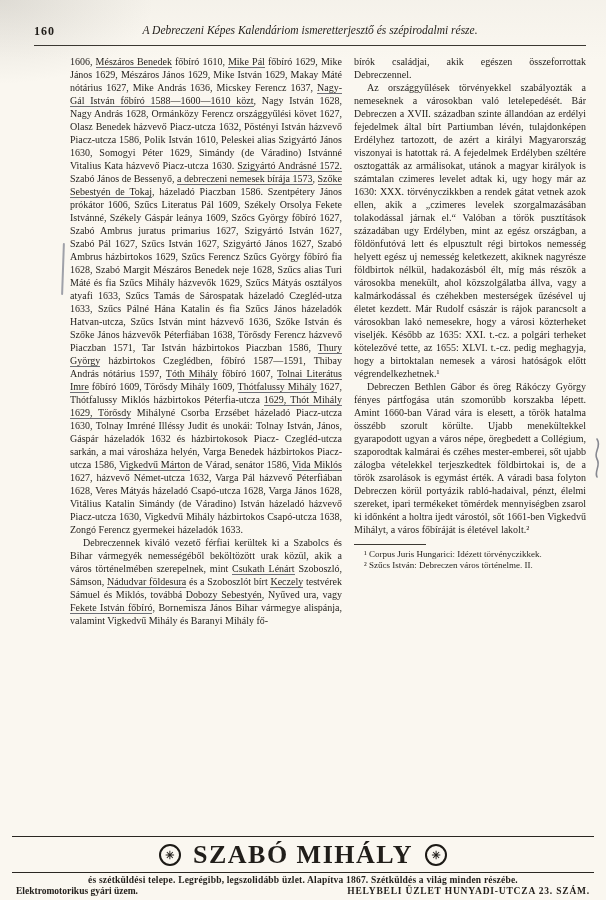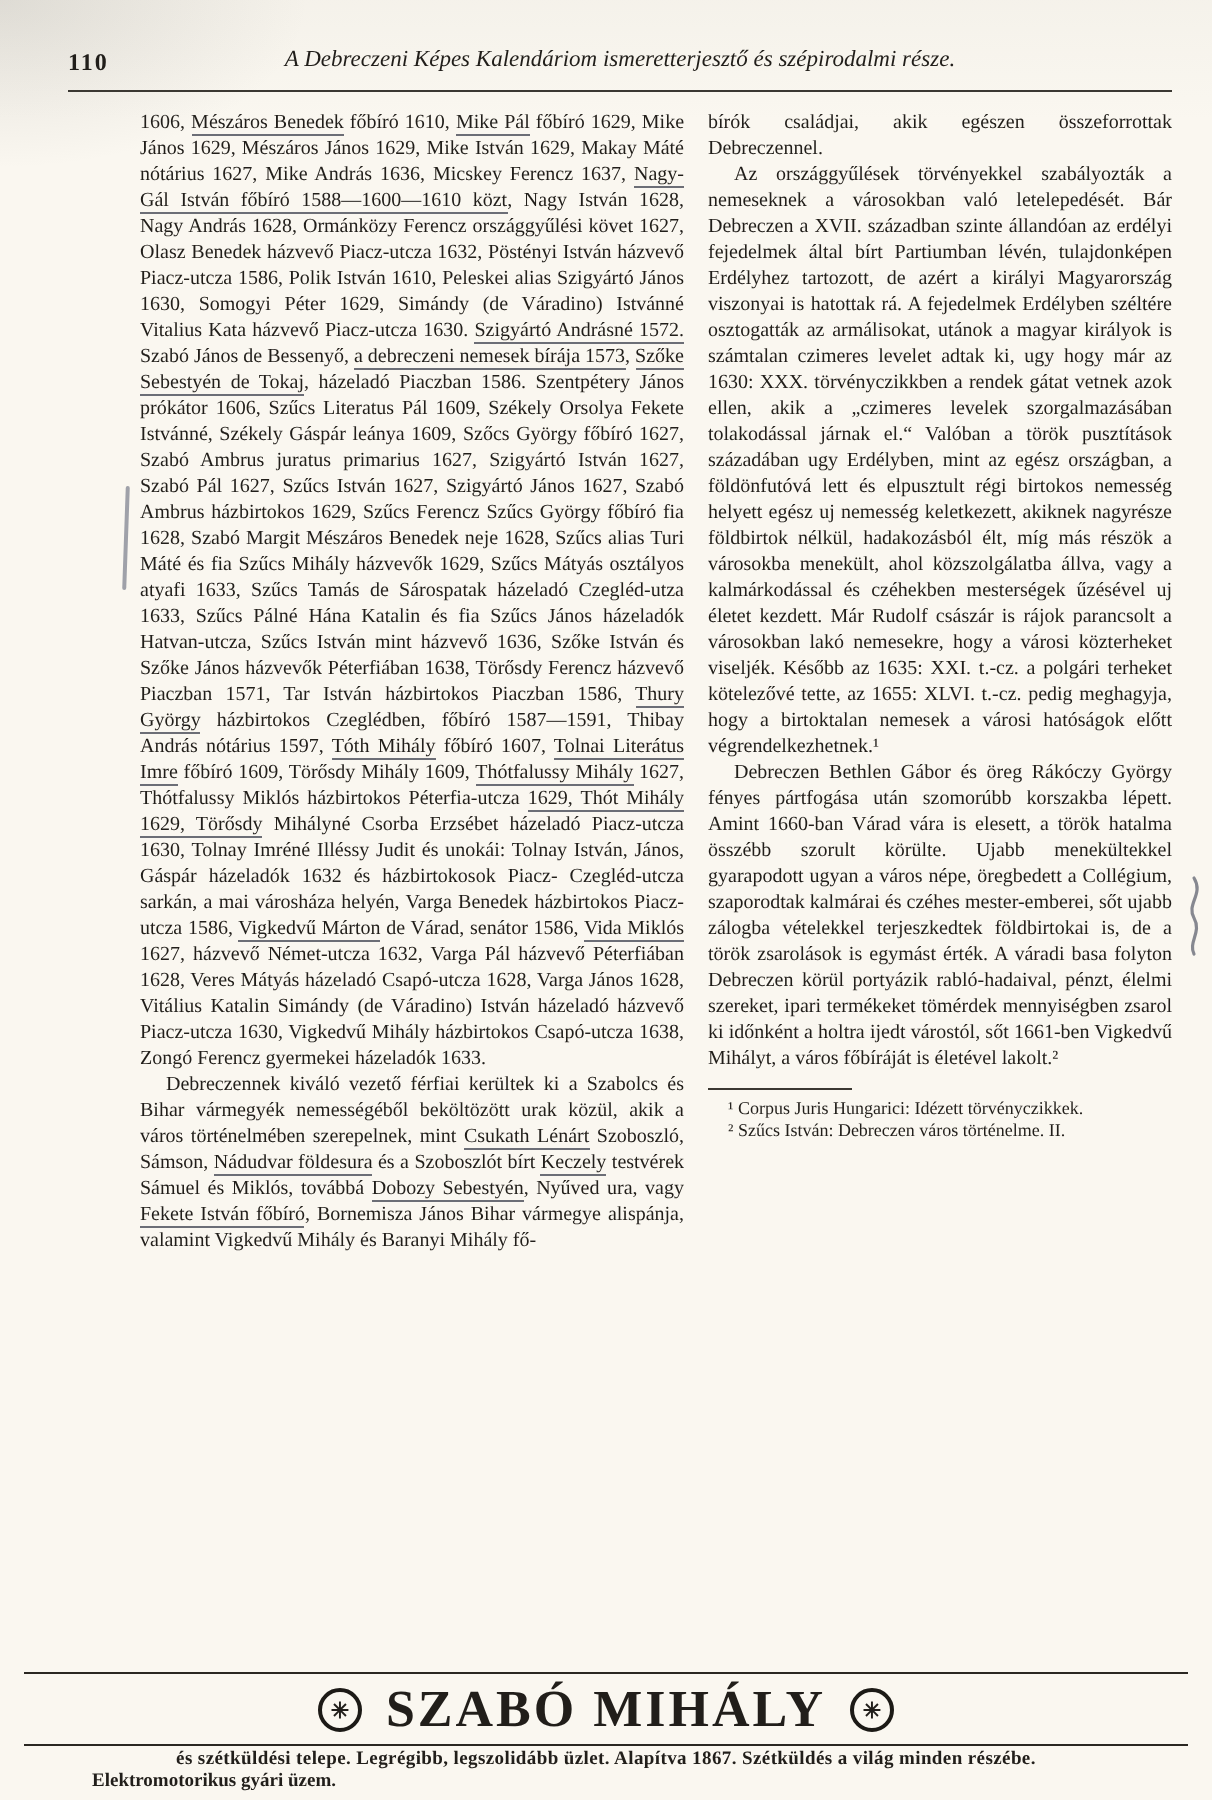--- a/index.html
+++ b/index.html
@@ -111,31 +111,30 @@
   .ad-line2{
     font-size:9.5px; font-weight:bold;
     text-align:center;
     padding:2px 0 1px 0;
     letter-spacing:.2px;
   }
   .ad-line3{
     display:flex; justify-content:space-between;
     font-size:9.5px; font-weight:bold;
     padding:0 4px 1px 4px;
-    margin-left:30px;
   }
   .ad-line3 .right{ letter-spacing:.8px; }
 </style>
 </head>
 <body>
 
 <div class="page">
 
   <header class="page-header">
-    <span class="page-num">110</span>
+    <span class="page-num">160</span>
     <span class="header-title">A Debreczeni Képes Kalendáriom ismeretterjesztő és szépirodalmi része.</span>
   </header>
 
   <div class="columns">
     <div class="col col-left">
       <p class="noindent"><span>1606, </span><span class="hand-underline">Mészáros Benedek</span><span> főbíró 1610, </span><span class="hand-underline">Mike Pál</span><span> főbíró 1629, Mike János 1629, Mészáros János 1629, Mike István 1629, Makay Máté nótárius 1627, Mike András 1636, Micskey Ferencz 1637, </span><span class="hand-underline">Nagy-Gál István főbíró 1588—1600—1610 közt</span><span>, Nagy István 1628, Nagy András 1628, Ormánközy Ferencz országgyűlési követ 1627, Olasz Benedek házvevő Piacz-utcza 1632, Pöstényi István házvevő Piacz-utcza 1586, Polik István 1610, Peleskei alias Szigyártó János 1630, Somogyi Péter 1629, Simándy (de Váradino) Istvánné Vitalius Kata házvevő Piacz-utcza 1630. </span><span class="hand-underline">Szigyártó Andrásné 1572.</span><span> Szabó János de Bessenyő, </span><span class="hand-underline">a debreczeni nemesek bírája 1573</span><span>, </span><span class="hand-underline">Szőke Sebestyén de Tokaj</span><span>, házeladó Piaczban 1586. Szentpétery János prókátor 1606, Szűcs Literatus Pál 1609, Székely Orsolya Fekete Istvánné, Székely Gáspár leánya 1609, Szőcs György főbíró 1627, Szabó Ambrus juratus primarius 1627, Szigyártó István 1627, Szabó Pál 1627, Szűcs István 1627, Szigyártó János 1627, Szabó Ambrus házbirtokos 1629, Szűcs Ferencz Szűcs György főbíró fia 1628, Szabó Margit Mészáros Benedek neje 1628, Szűcs alias Turi Máté és fia Szűcs Mihály házvevők 1629, Szűcs Mátyás osztályos atyafi 1633, Szűcs Tamás de Sárospatak házeladó Czegléd-utza 1633, Szűcs Pálné Hána Katalin és fia Szűcs János házeladók Hatvan-utcza, Szűcs István mint házvevő 1636, Szőke István és Szőke János házvevők Péterfiában 1638, Törősdy Ferencz házvevő Piaczban 1571, Tar István házbirtokos Piaczban 1586, </span><span class="hand-underline">Thury György</span><span> házbirtokos Czeglédben, főbíró 1587—1591, Thibay András nótárius 1597, </span><span class="hand-underline">Tóth Mihály</span><span> főbíró 1607, </span><span class="hand-underline">Tolnai Literátus Imre</span><span> főbíró 1609, Törősdy Mihály 1609, </span><span class="hand-underline">Thótfalussy Mihály</span><span> 1627, Thótfalussy Miklós házbirtokos Péterfia-utcza </span><span class="hand-underline">1629, Thót Mihály 1629, Törősdy</span><span> Mihályné Csorba Erzsébet házeladó Piacz-utcza 1630, Tolnay Imréné Illéssy Judit és unokái: Tolnay István, János, Gáspár házeladók 1632 és házbirtokosok Piacz- Czegléd-utcza sarkán, a mai városháza helyén, Varga Benedek házbirtokos Piacz-utcza 1586, </span><span class="hand-underline">Vigkedvű Márton</span><span> de Várad, senátor 1586, </span><span class="hand-underline">Vida Miklós</span><span> 1627, házvevő Német-utcza 1632, Varga Pál házvevő Péterfiában 1628, Veres Mátyás házeladó Csapó-utcza 1628, Varga János 1628, Vitálius Katalin Simándy (de Váradino) István házeladó házvevő Piacz-utcza 1630, Vigkedvű Mihály házbirtokos Csapó-utcza 1638, Zongó Ferencz gyermekei házeladók 1633.</span></p>
       <p><span>Debreczennek kiváló vezető férfiai kerültek ki a Szabolcs és Bihar vármegyék nemességéből beköltözött urak közül, akik a város történelmében szerepelnek, mint </span><span class="hand-underline">Csukath Lénárt</span><span> Szoboszló, Sámson, </span><span class="hand-underline">Nádudvar földesura</span><span> és a Szoboszlót bírt </span><span class="hand-underline">Keczely</span><span> testvérek Sámuel és Miklós, továbbá </span><span class="hand-underline">Dobozy Sebestyén</span><span>, Nyűved ura, vagy </span><span class="hand-underline">Fekete István főbíró</span><span>, Bornemisza János Bihar vármegye alispánja, valamint Vigkedvű Mihály és Baranyi Mihály fő-</span></p>
     </div>
     <div class="col col-right">
       <p class="noindent"><span>bírók családjai, akik egészen összeforrottak Debreczennel.</span></p>
@@ -161,16 +160,17 @@
       </span>
       <span class="ad-brand">SZABÓ MIHÁLY</span>
       <span class="ad-badge">
         <span>✳</span>
       </span>
     </div>
     <div class="ad-rule"></div>
     <div class="ad-line2">és szétküldési telepe. Legrégibb, legszolidább üzlet. Alapítva 1867. Szétküldés a világ minden részébe.</div>
     <div class="ad-line3">
       <span class="left">Elektromotorikus gyári üzem.</span>
+      <span class="right">HELYBELI ÜZLET HUNYADI-UTCZA 23. SZÁM.</span>
     </div>
   </footer>
 
 </div>
 
 </body></html>

